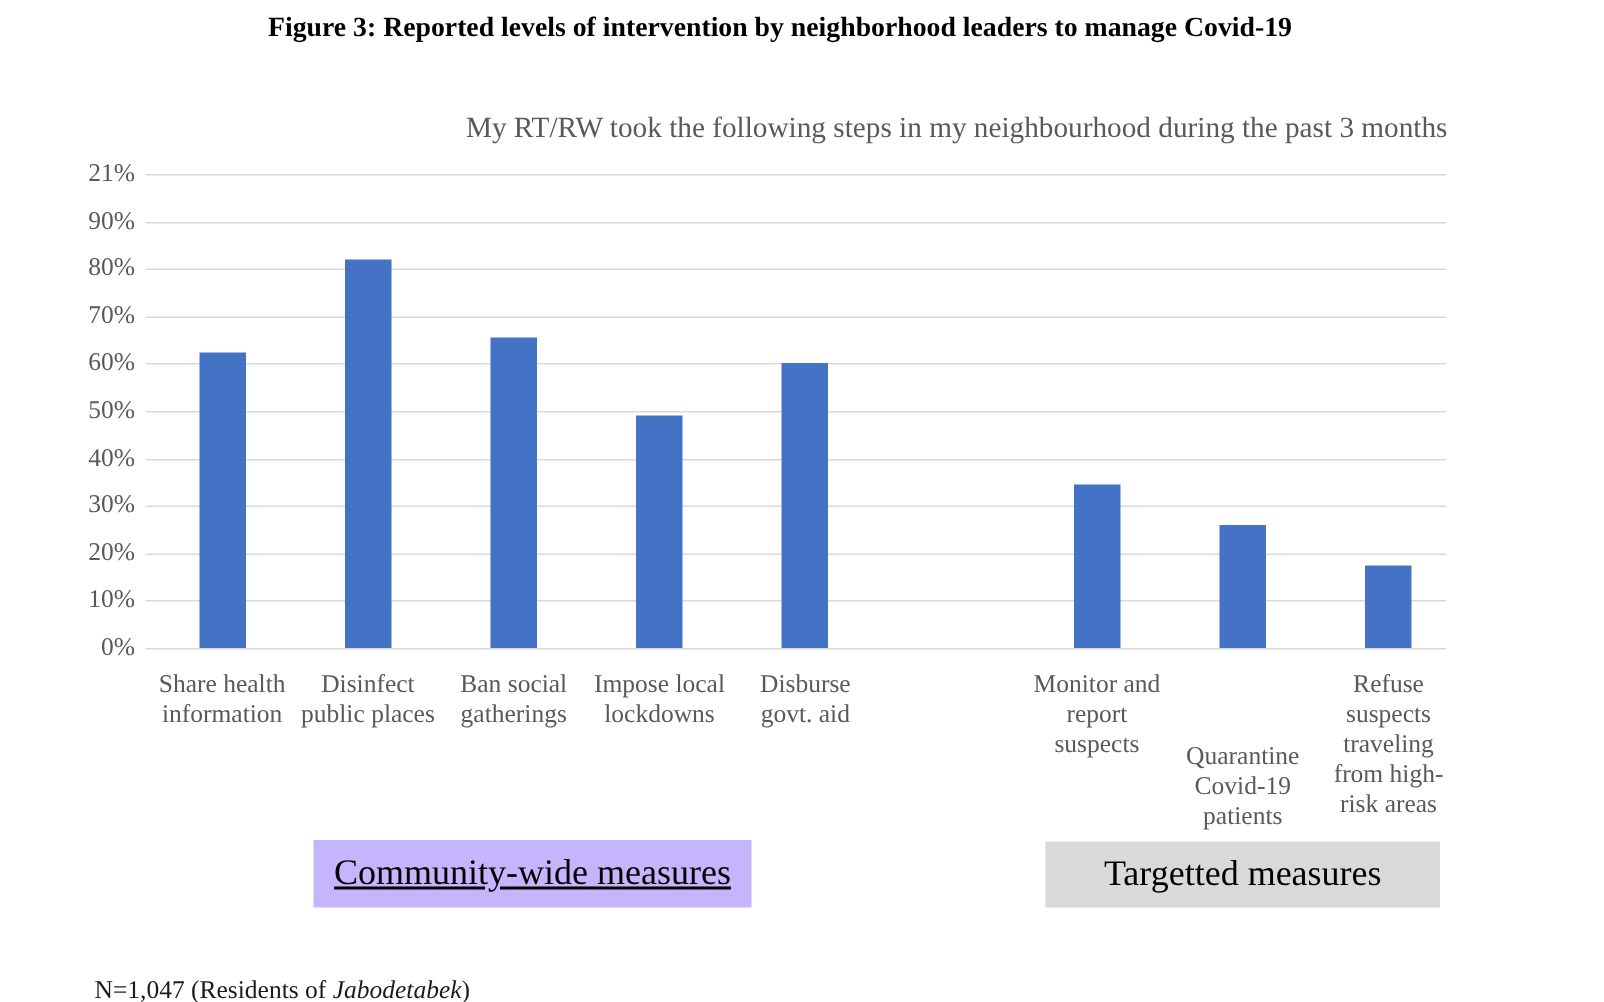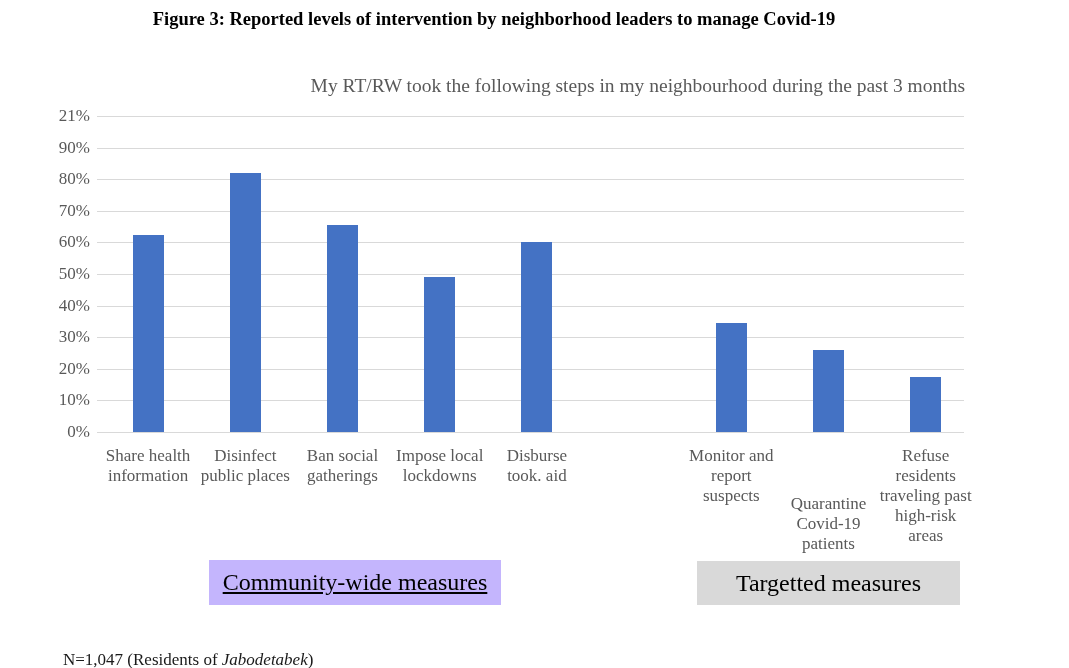--- a/index.html
+++ b/index.html
@@ -17,20 +17,21 @@
   }
   .figure-title {
     position: absolute;
     top: 9px;
     left: 0;
     width: 988px;
     text-align: center;
     font-size: 18.5px;
     font-weight: bold;
     color: #000000;
+    padding-left: 26px;
   }
   .chart-subtitle {
     position: absolute;
     top: 75px;
     left: 60px;
     width: 905px;
     text-align: right;
     font-size: 19.5px;
     color: #595959;
   }
@@ -112,27 +113,27 @@
       <div class="ytick" style="top: 116px; color: rgb(89, 89, 89);">21%</div>
       <div class="bar" style="left: 132.6px; top: 234.5px; width: 31px; height: 197.5px; background: rgb(68, 114, 196);"></div>
       <div class="cat-label" style="left: 100.1px; top: 446px; width: 96px; color: rgb(89, 89, 89);">Share health information</div>
       <div class="bar" style="left: 229.8px; top: 172.88px; width: 31px; height: 259.12px; background: rgb(68, 114, 196);"></div>
       <div class="cat-label" style="left: 197.3px; top: 446px; width: 96px; color: rgb(89, 89, 89);">Disinfect public places</div>
       <div class="bar" style="left: 327px; top: 225.02px; width: 31px; height: 206.98px; background: rgb(68, 114, 196);"></div>
       <div class="cat-label" style="left: 294.5px; top: 446px; width: 96px; color: rgb(89, 89, 89);">Ban social gatherings</div>
       <div class="bar" style="left: 424.2px; top: 277.16px; width: 31px; height: 154.84px; background: rgb(68, 114, 196);"></div>
       <div class="cat-label" style="left: 391.7px; top: 446px; width: 96px; color: rgb(89, 89, 89);">Impose local lockdowns</div>
       <div class="bar" style="left: 521.4px; top: 242.4px; width: 31px; height: 189.6px; background: rgb(68, 114, 196);"></div>
-      <div class="cat-label" style="left: 488.9px; top: 446px; width: 96px; color: rgb(89, 89, 89);">Disburse took. aid</div>
+      <div class="cat-label" style="left: 488.9px; top: 446px; width: 96px; color: rgb(89, 89, 89);">Disburse govt. aid</div>
       <div class="bar" style="left: 715.8px; top: 322.98px; width: 31px; height: 109.02px; background: rgb(68, 114, 196);"></div>
       <div class="cat-label" style="left: 683.3px; top: 446px; width: 96px; color: rgb(89, 89, 89);">Monitor and report suspects</div>
       <div class="bar" style="left: 813px; top: 349.84px; width: 31px; height: 82.16px; background: rgb(68, 114, 196);"></div>
       <div class="cat-label" style="left: 780.5px; top: 446px; width: 96px; color: rgb(89, 89, 89); margin-top: 48px;">Quarantine Covid-19 patients</div>
       <div class="bar" style="left: 910.2px; top: 377.332px; width: 31px; height: 54.668px; background: rgb(68, 114, 196);"></div>
-      <div class="cat-label" style="left: 877.7px; top: 446px; width: 96px; color: rgb(89, 89, 89);">Refuse residents traveling past high-risk areas</div>
+      <div class="cat-label" style="left: 877.7px; top: 446px; width: 96px; color: rgb(89, 89, 89);">Refuse suspects traveling from high-risk areas</div>
     </div>
 
   <div class="group-box" id="group-box-0" style="left: 209px; top: 560px; width: 292px; height: 45px; background: #c4b5fd; text-decoration: underline;">
     <span>Community-wide measures</span>
   </div>
 
   <div class="group-box" id="group-box-1" style="left: 697px; top: 561px; width: 263px; height: 44px; background: rgb(217, 217, 217);">
     <span>Targetted measures</span>
   </div>
 

